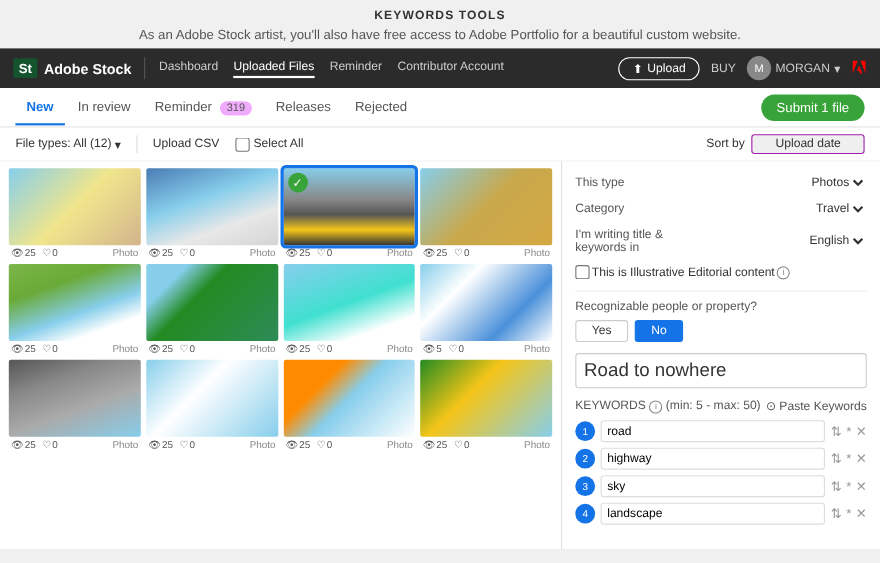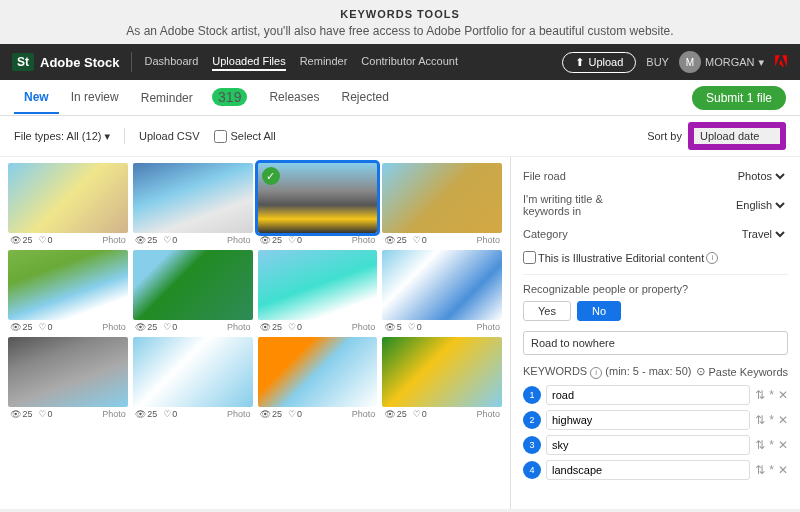--- a/index.html
+++ b/index.html
@@ -132,26 +132,26 @@
       color: #555;
       border-bottom: 2px solid transparent;
       margin-right: 2px;
     }
     .tab.active {
       color: #1473e6;
       border-bottom: 2px solid #1473e6;
       font-weight: bold;
     }
     .tab-badge {
-      background: #22c55e;
+      background: #f0abfc;
       border-radius: 10px;
       padding: 1px 6px;
-      font-size: 14px;
+      font-size: 10px;
       color: #555;
-      margin-left: 16px;
+      margin-left: 4px;
     }
     .submit-btn {
       margin-left: auto;
       background: #38a338;
       color: white;
       border: none;
       padding: 5px 14px;
       border-radius: 14px;
       font-size: 12px;
       cursor: pointer;
@@ -195,23 +195,23 @@
     }
     .sort-area {
       display: flex;
       align-items: center;
       gap: 6px;
       font-size: 11px;
       color: #333;
       margin-left: auto;
     }
     .sort-select {
-      border: 6px solid #a21caf;
+      border: 1px solid #a21caf;
       border-radius: 3px;
-      padding: 2px 20px 2px 6px;
+      padding: 2px 20px 2px 21px;
       font-size: 11px;
       color: #333;
       appearance: none;
       cursor: pointer;
     }
 
     
     .main-content {
       display: flex;
       background: white;
@@ -350,21 +350,21 @@
     .yesno-btn.active {
       background: #1473e6;
       color: white;
       border-color: #1473e6;
     }
     .title-input {
       width: 100%;
       border: 1px solid #ccc;
       border-radius: 3px;
       padding: 5px 7px;
-      font-size: 11px;
+      font-size: 17px;
       color: #333;
       margin-bottom: 10px;
     }
     .keywords-header {
       display: flex;
       align-items: center;
       justify-content: space-between;
       margin-bottom: 6px;
     }
     .keywords-label {
@@ -700,43 +700,43 @@
     </div>
   </div>
   <span class="img-label">Photo</span>
         </div>
       </div>
     </div>
 
   <div class="right-panel">
 
     <div class="panel-row">
-      <span class="panel-label">File road</span>
+      <span class="panel-label">This type</span>
       <select class="panel-select">
         <option>Photos</option>
         <option>Illustration</option>
         <option>Vector</option>
+      </select>
+    </div>
+
+    <div class="panel-row">
+      <span class="panel-label">Category</span>
+      <select class="panel-select">
+        <option>Travel</option>
+        <option>Nature</option>
+        <option>Business</option>
       </select>
     </div>
 
     <div class="panel-row">
       <span class="panel-label">I'm writing title &amp; keywords in</span>
       <select class="panel-select">
         <option>English</option>
         <option>Spanish</option>
         <option>French</option>
-      </select>
-    </div>
-
-    <div class="panel-row">
-      <span class="panel-label">Category</span>
-      <select class="panel-select">
-        <option>Travel</option>
-        <option>Nature</option>
-        <option>Business</option>
       </select>
     </div>
 
     <div class="panel-checkbox-row">
       <input type="checkbox" style="">
       <span>This is Illustrative Editorial content</span>
       <span class="info-icon">i</span>
     </div>
 
     <hr class="panel-divider">

